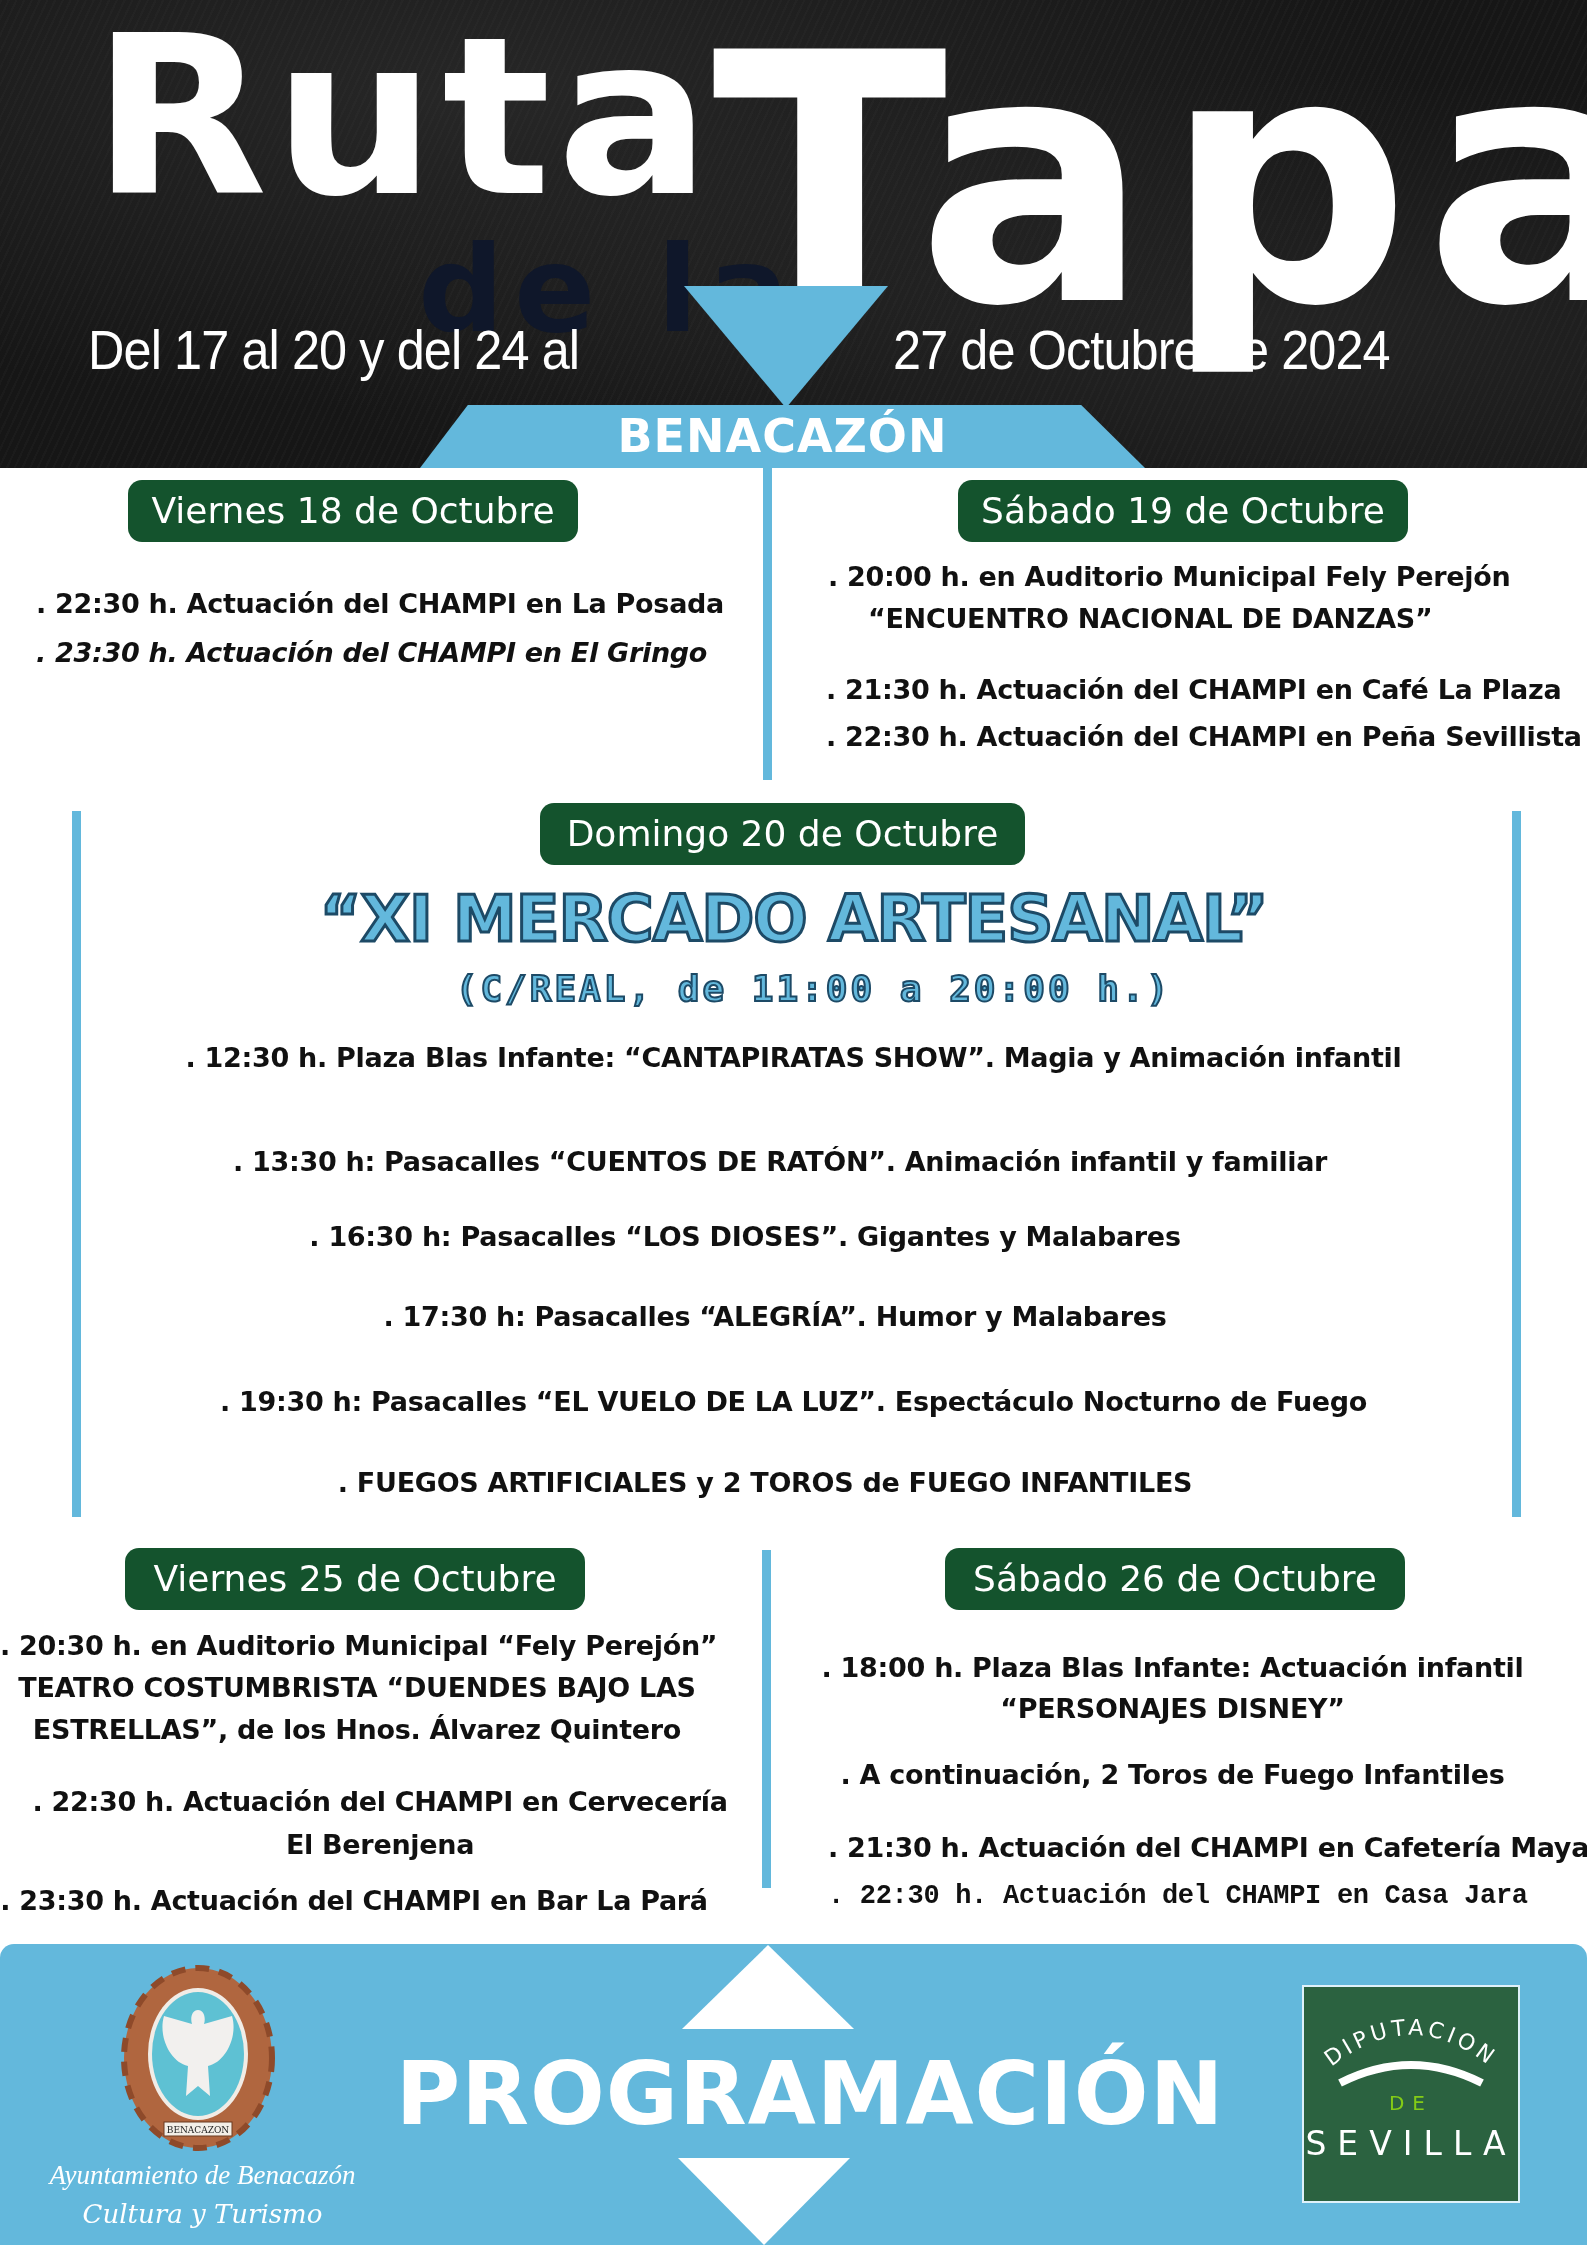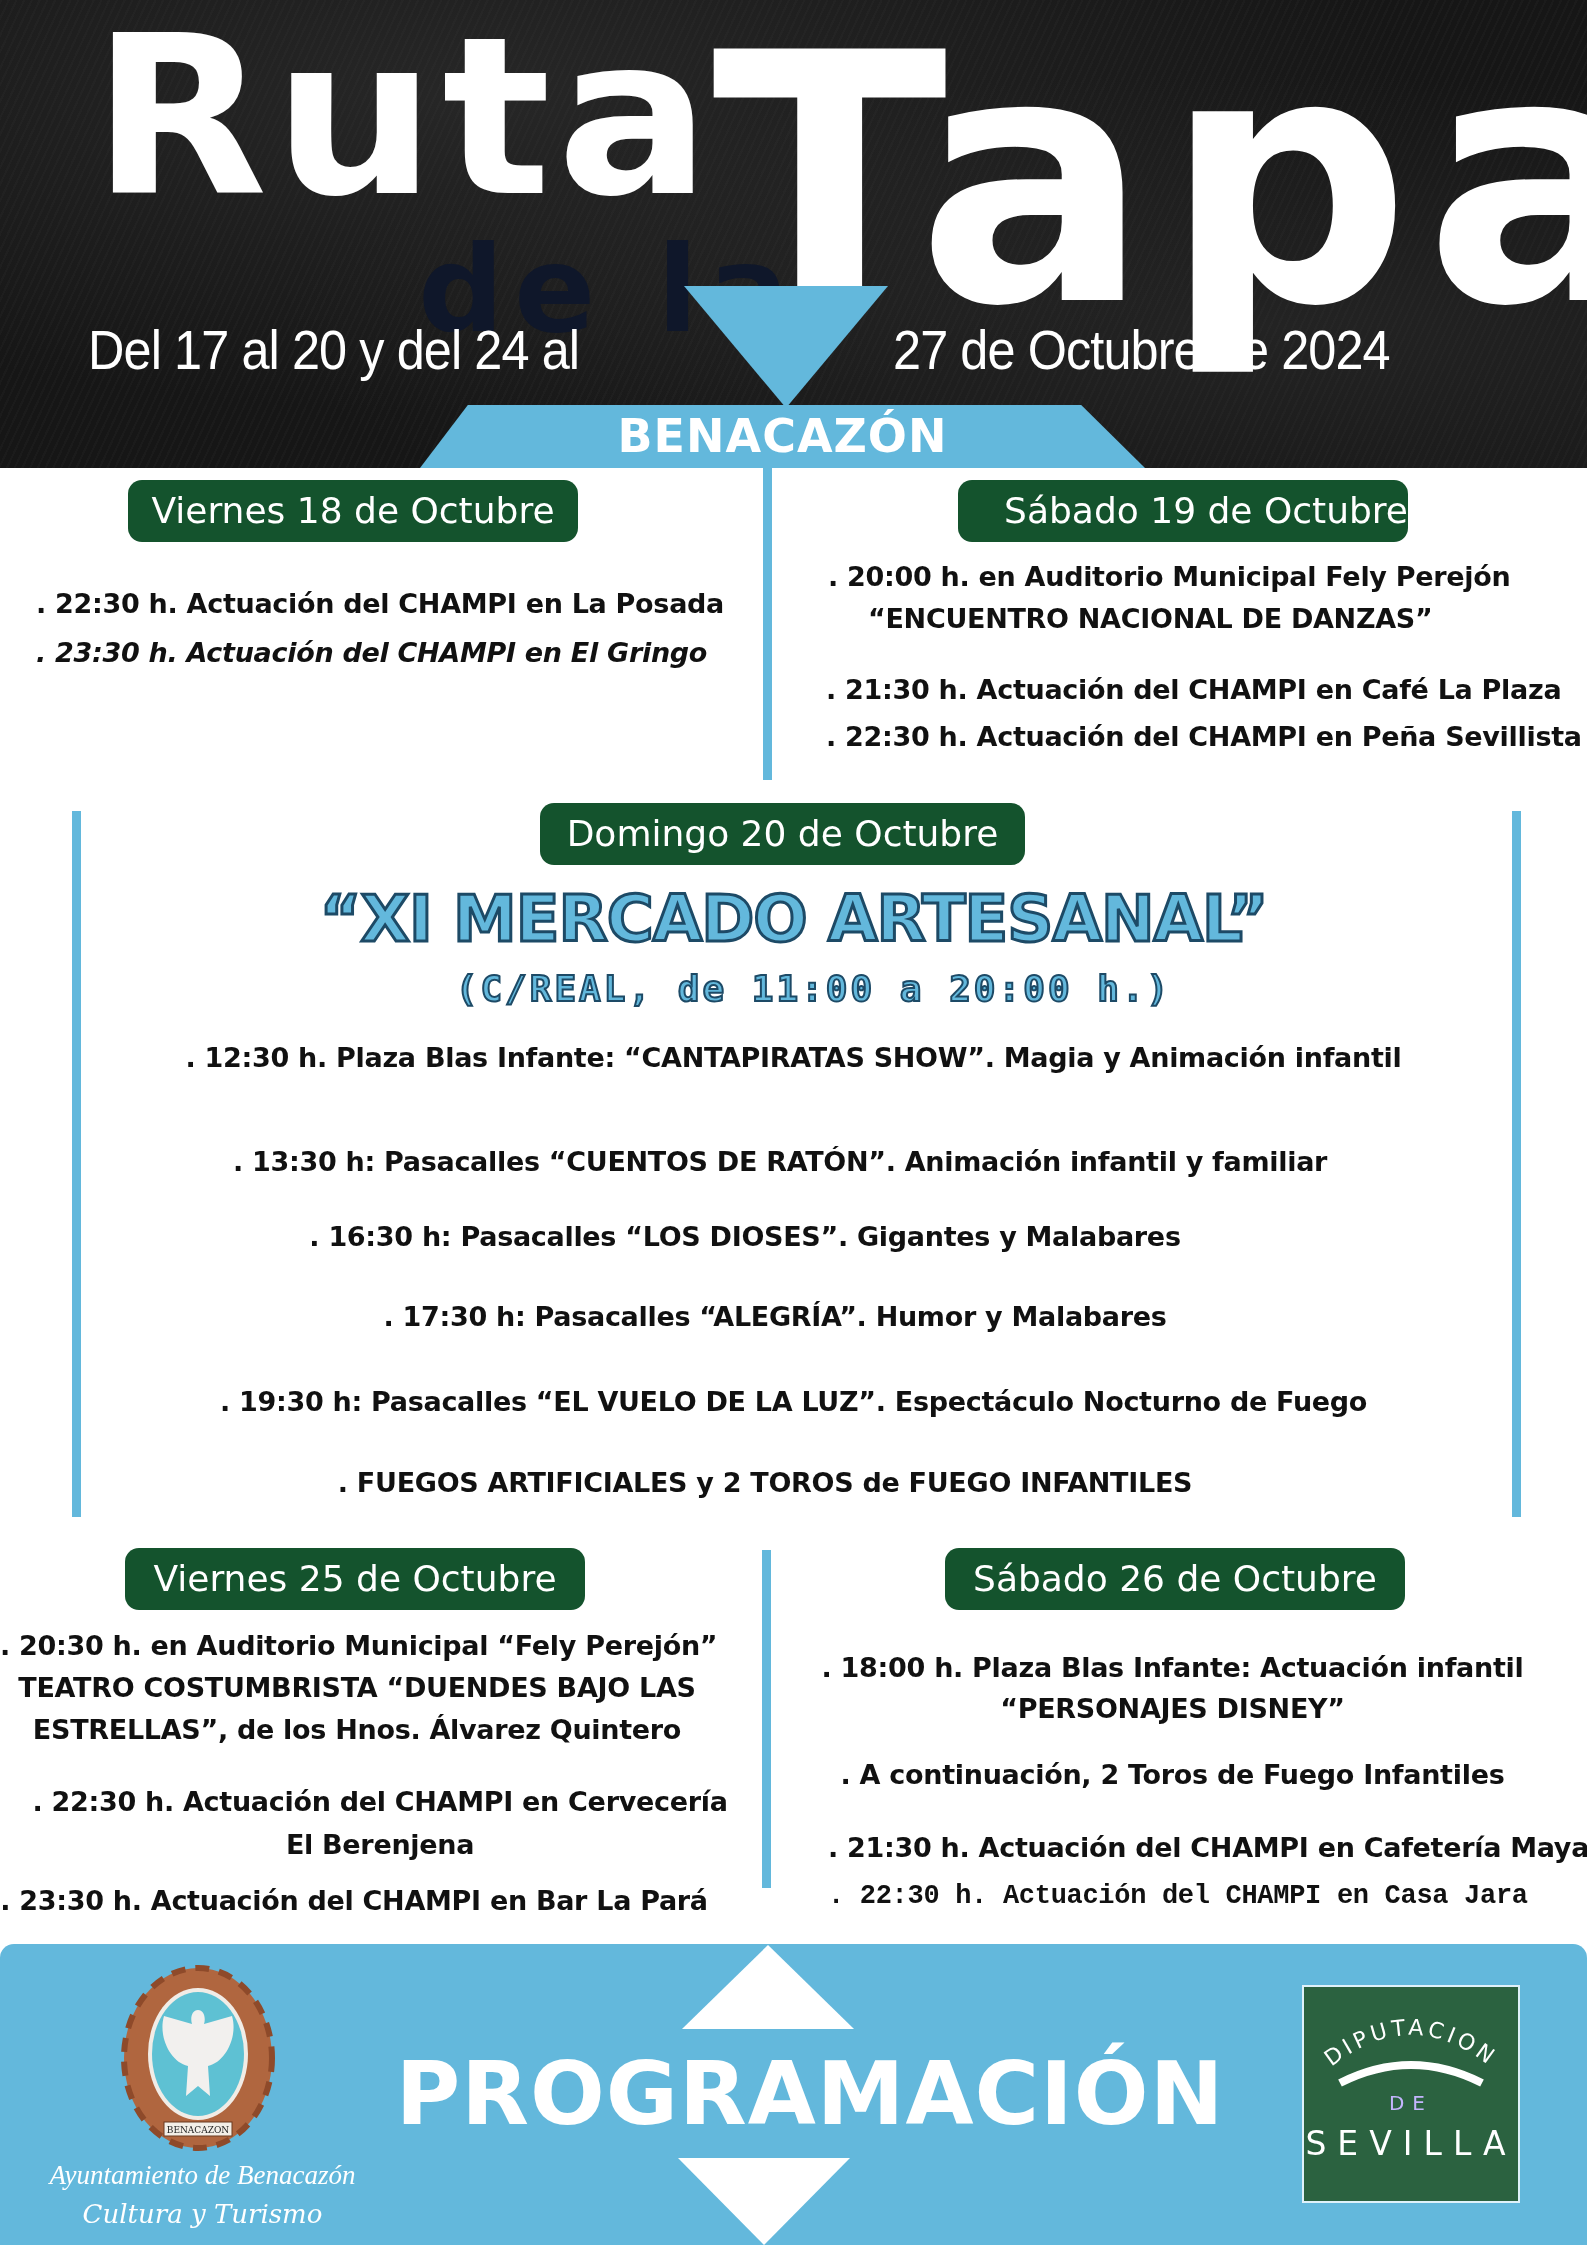--- a/index.html
+++ b/index.html
@@ -41,21 +41,21 @@
   .footer { left:0; top:1944px; width:1587px; height:301px; background:#63b8dc; border-top-left-radius:14px; border-top-right-radius:14px; }
   .tri-up-w { left:682px; top:1945px; width:0; height:0; border-left:86px solid transparent; border-right:86px solid transparent; border-bottom:84px solid #fff; }
   .tri-dn-w { left:678px; top:2158px; width:0; height:0; border-left:86px solid transparent; border-right:86px solid transparent; border-top:87px solid #fff; }
   .prog { left:380px; width:860px; top:2042px; text-align:center; font-size:88px; font-weight:bold; color:#fff; letter-spacing:1px; font-family:"DejaVu Sans", sans-serif; }
 
   .crest { left:118px; top:1962px; width:160px; height:192px; }
   .ayto1 { left:0; width:405px; top:2160px; text-align:center; color:#fff; font-style:italic; font-family:Liberation Serif, serif; font-size:27px; }
   .ayto2 { left:0; width:405px; top:2199px; text-align:center; color:#fff; font-style:italic; font-family:"DejaVu Serif", serif; font-size:26px; }
 
   .dipu { left:1302px; top:1985px; width:218px; height:218px; background:#2b6240; border:2px solid #dff1fa; box-sizing:border-box; }
-  .dipu-de { left:0; width:100%; top:104px; text-align:center; color:#c4b5fd; font-size:20px; letter-spacing:8px; font-family:"DejaVu Sans", sans-serif; }
+  .dipu-de { left:0; width:100%; top:104px; text-align:center; color:#84cc16; font-size:20px; letter-spacing:8px; font-family:"DejaVu Sans", sans-serif; }
   .dipu-sev { left:0; width:100%; top:137px; text-align:center; color:#fff; font-size:33px; letter-spacing:11px; padding-left:0; box-sizing:border-box; font-family:"DejaVu Sans", sans-serif; }
 </style>
 </head>
 <body>
 
 <div class="abs header"></div>
 <div class="abs title-ruta">Ruta</div>
 <div class="abs title-dela">de la</div>
 <div class="abs title-tapa">Tapa</div>
 <div class="abs date-left">Del 17 al 20 y del 24 al</div>
@@ -63,21 +63,21 @@
 <div class="abs tri-down"></div>
 <div class="abs trap"></div>
 <div class="abs town">BENACAZÓN</div>
 
 <div class="abs vline" style="left:763px; top:468px; height:312px;"></div>
 
 <div class="abs badge" style="left:128px; top:480px; width:450px;">Viernes 18 de Octubre</div>
 <div class="abs ev" style="left:36px; top:583px;">. 22:30 h. Actuación del CHAMPI en La Posada</div>
 <div class="abs ev" style="left:36px; top:632px;font-style:italic;">. 23:30 h. Actuación del CHAMPI en El Gringo</div>
 
-<div class="abs badge" style="left:958px; top:480px; width:450px;text-align:right;">Sábado 19 de Octubre</div>
+<div class="abs badge" style="left:958px; top:480px; width:450px;">Sábado 19 de Octubre</div>
 <div class="abs ev" style="left:828px; top:556px;">. 20:00 h. en Auditorio Municipal Fely Perejón</div>
 <div class="abs ev" style="left:868px; top:598px;">“ENCUENTRO NACIONAL DE DANZAS”</div>
 <div class="abs ev" style="left:826px; top:669px;">. 21:30 h.  Actuación del CHAMPI en Café La Plaza</div>
 <div class="abs ev" style="left:826px; top:716px;">. 22:30 h. Actuación del CHAMPI en Peña Sevillista</div>
 
 <div class="abs vline" style="left:72px; top:811px; height:706px;"></div>
 <div class="abs vline" style="left:1512px; top:811px; height:706px;"></div>
 
 <div class="abs badge" style="left:540px; top:803px; width:485px;">Domingo 20 de Octubre</div>
 <div class="abs market-title">“XI MERCADO ARTESANAL”</div>

